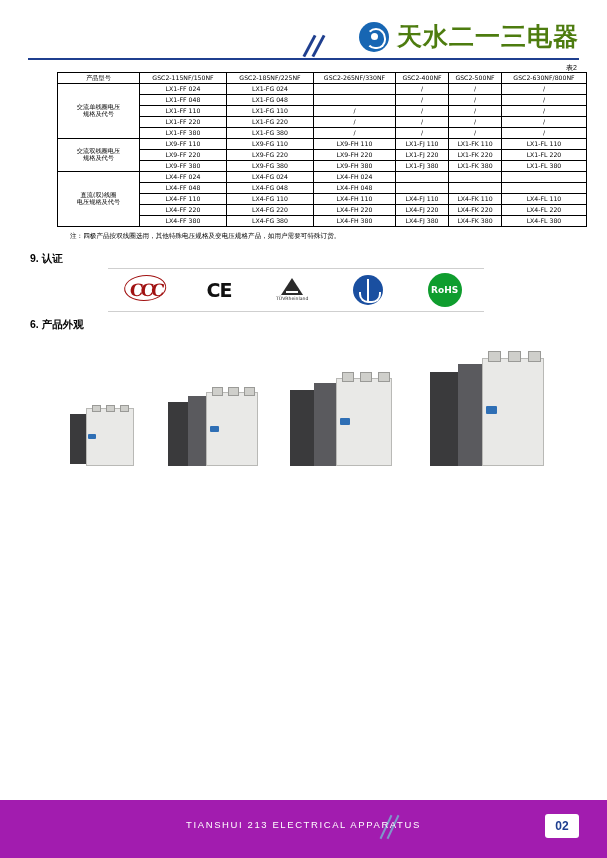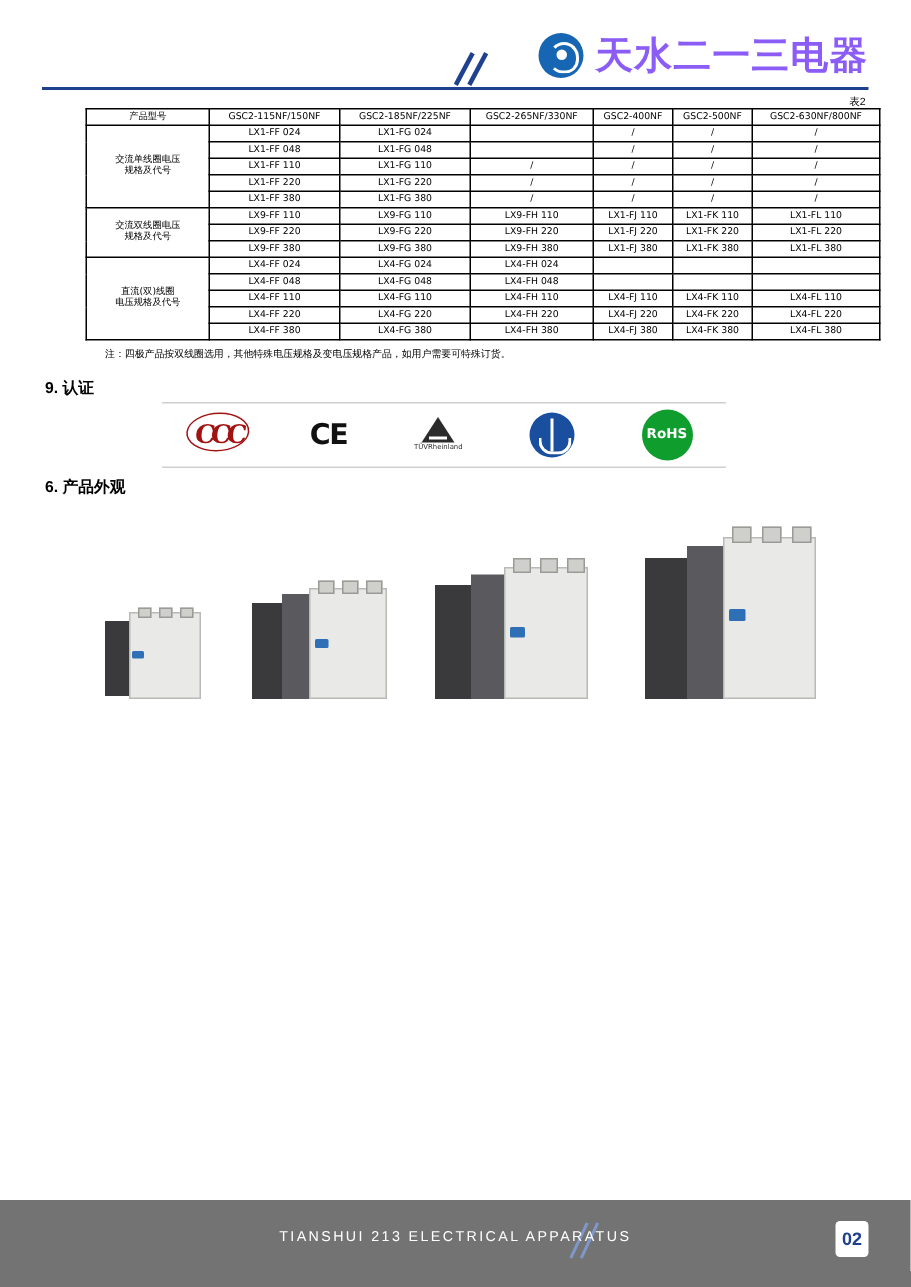--- a/index.html
+++ b/index.html
@@ -67,21 +67,21 @@
     position:absolute;
     left: 12px; top: 11px;
     width: 7px; height: 7px;
     background:#fff;
     border-radius:50%;
   }
   .brand-name {
     font-family: "DejaVu Sans", sans-serif;
     font-size: 25px;
     font-weight: bold;
-    color: #8b5cf6;
+    color: #4d7c0f;
     letter-spacing: 1px;
     white-space: nowrap;
   }
 
   
   .table-label {
     position: absolute;
     right: 30px; top: 63px;
     font-size: 7px;
     color: #000;
@@ -247,21 +247,21 @@
     position:absolute;
     background:#cfcfcb;
     border:1px solid #9a9a97;
   }
 
   
   .footer {
     position: absolute;
     left: 0; right: 0; bottom: 0;
     height: 58px;
-    background: #737373;
+    background: #a21caf;
     color: #fff;
   }
   .footer-text {
     position: absolute;
     left: 50%; top: 19px;
     transform: translateX(-50%);
     font-size: 9.5px;
     letter-spacing: 1.6px;
     font-family: "Liberation Sans", sans-serif;
   }
@@ -274,21 +274,21 @@
     position:absolute;
     width:2px; height:26px;
     background:#7f97c9;
     transform: rotate(25deg);
   }
   .footer-slash span:nth-child(1){ left:0; }
   .footer-slash span:nth-child(2){ left:7px; }
   .page-badge {
     position:absolute;
     right: 28px; top: 14px;
-    width: 22px; height: 24px;
+    width: 34px; height: 24px;
     background:#fff;
     color:#1f3f8f;
     border-radius: 3px;
     font-size: 12px;
     font-weight: bold;
     display:flex; align-items:center; justify-content:center;
   }
 </style>
 </head>
 <body>

